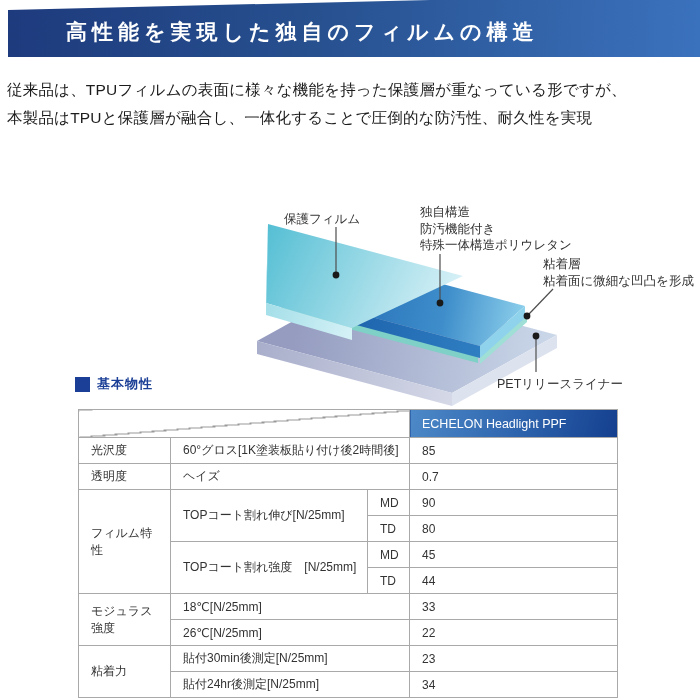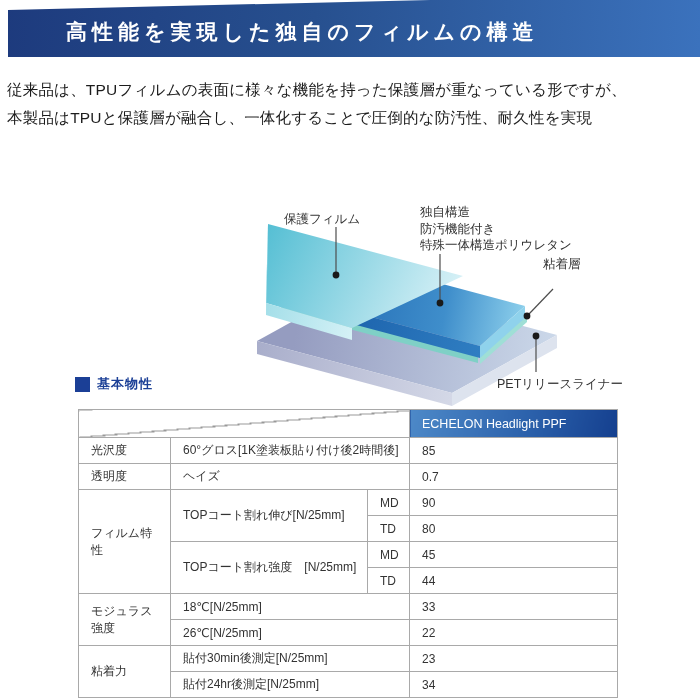--- a/index.html
+++ b/index.html
@@ -126,20 +126,21 @@
   <div class="dgm-label lbl-protect">
     <div>保護フィルム</div>
   </div>
   <div class="dgm-label lbl-unique">
     <div>独自構造</div>
     <div>防汚機能付き</div>
     <div>特殊一体構造ポリウレタン</div>
   </div>
   <div class="dgm-label lbl-adhesive">
     <div>粘着層</div>
+    <div>粘着面に微細な凹凸を形成</div>
   </div>
   <div class="dgm-label lbl-pet">
     <div>PETリリースライナー</div>
   </div>
 </div>
 
 <div class="section-title">
   <span class="section-square"></span>
   <span>基本物性</span>
 </div>

